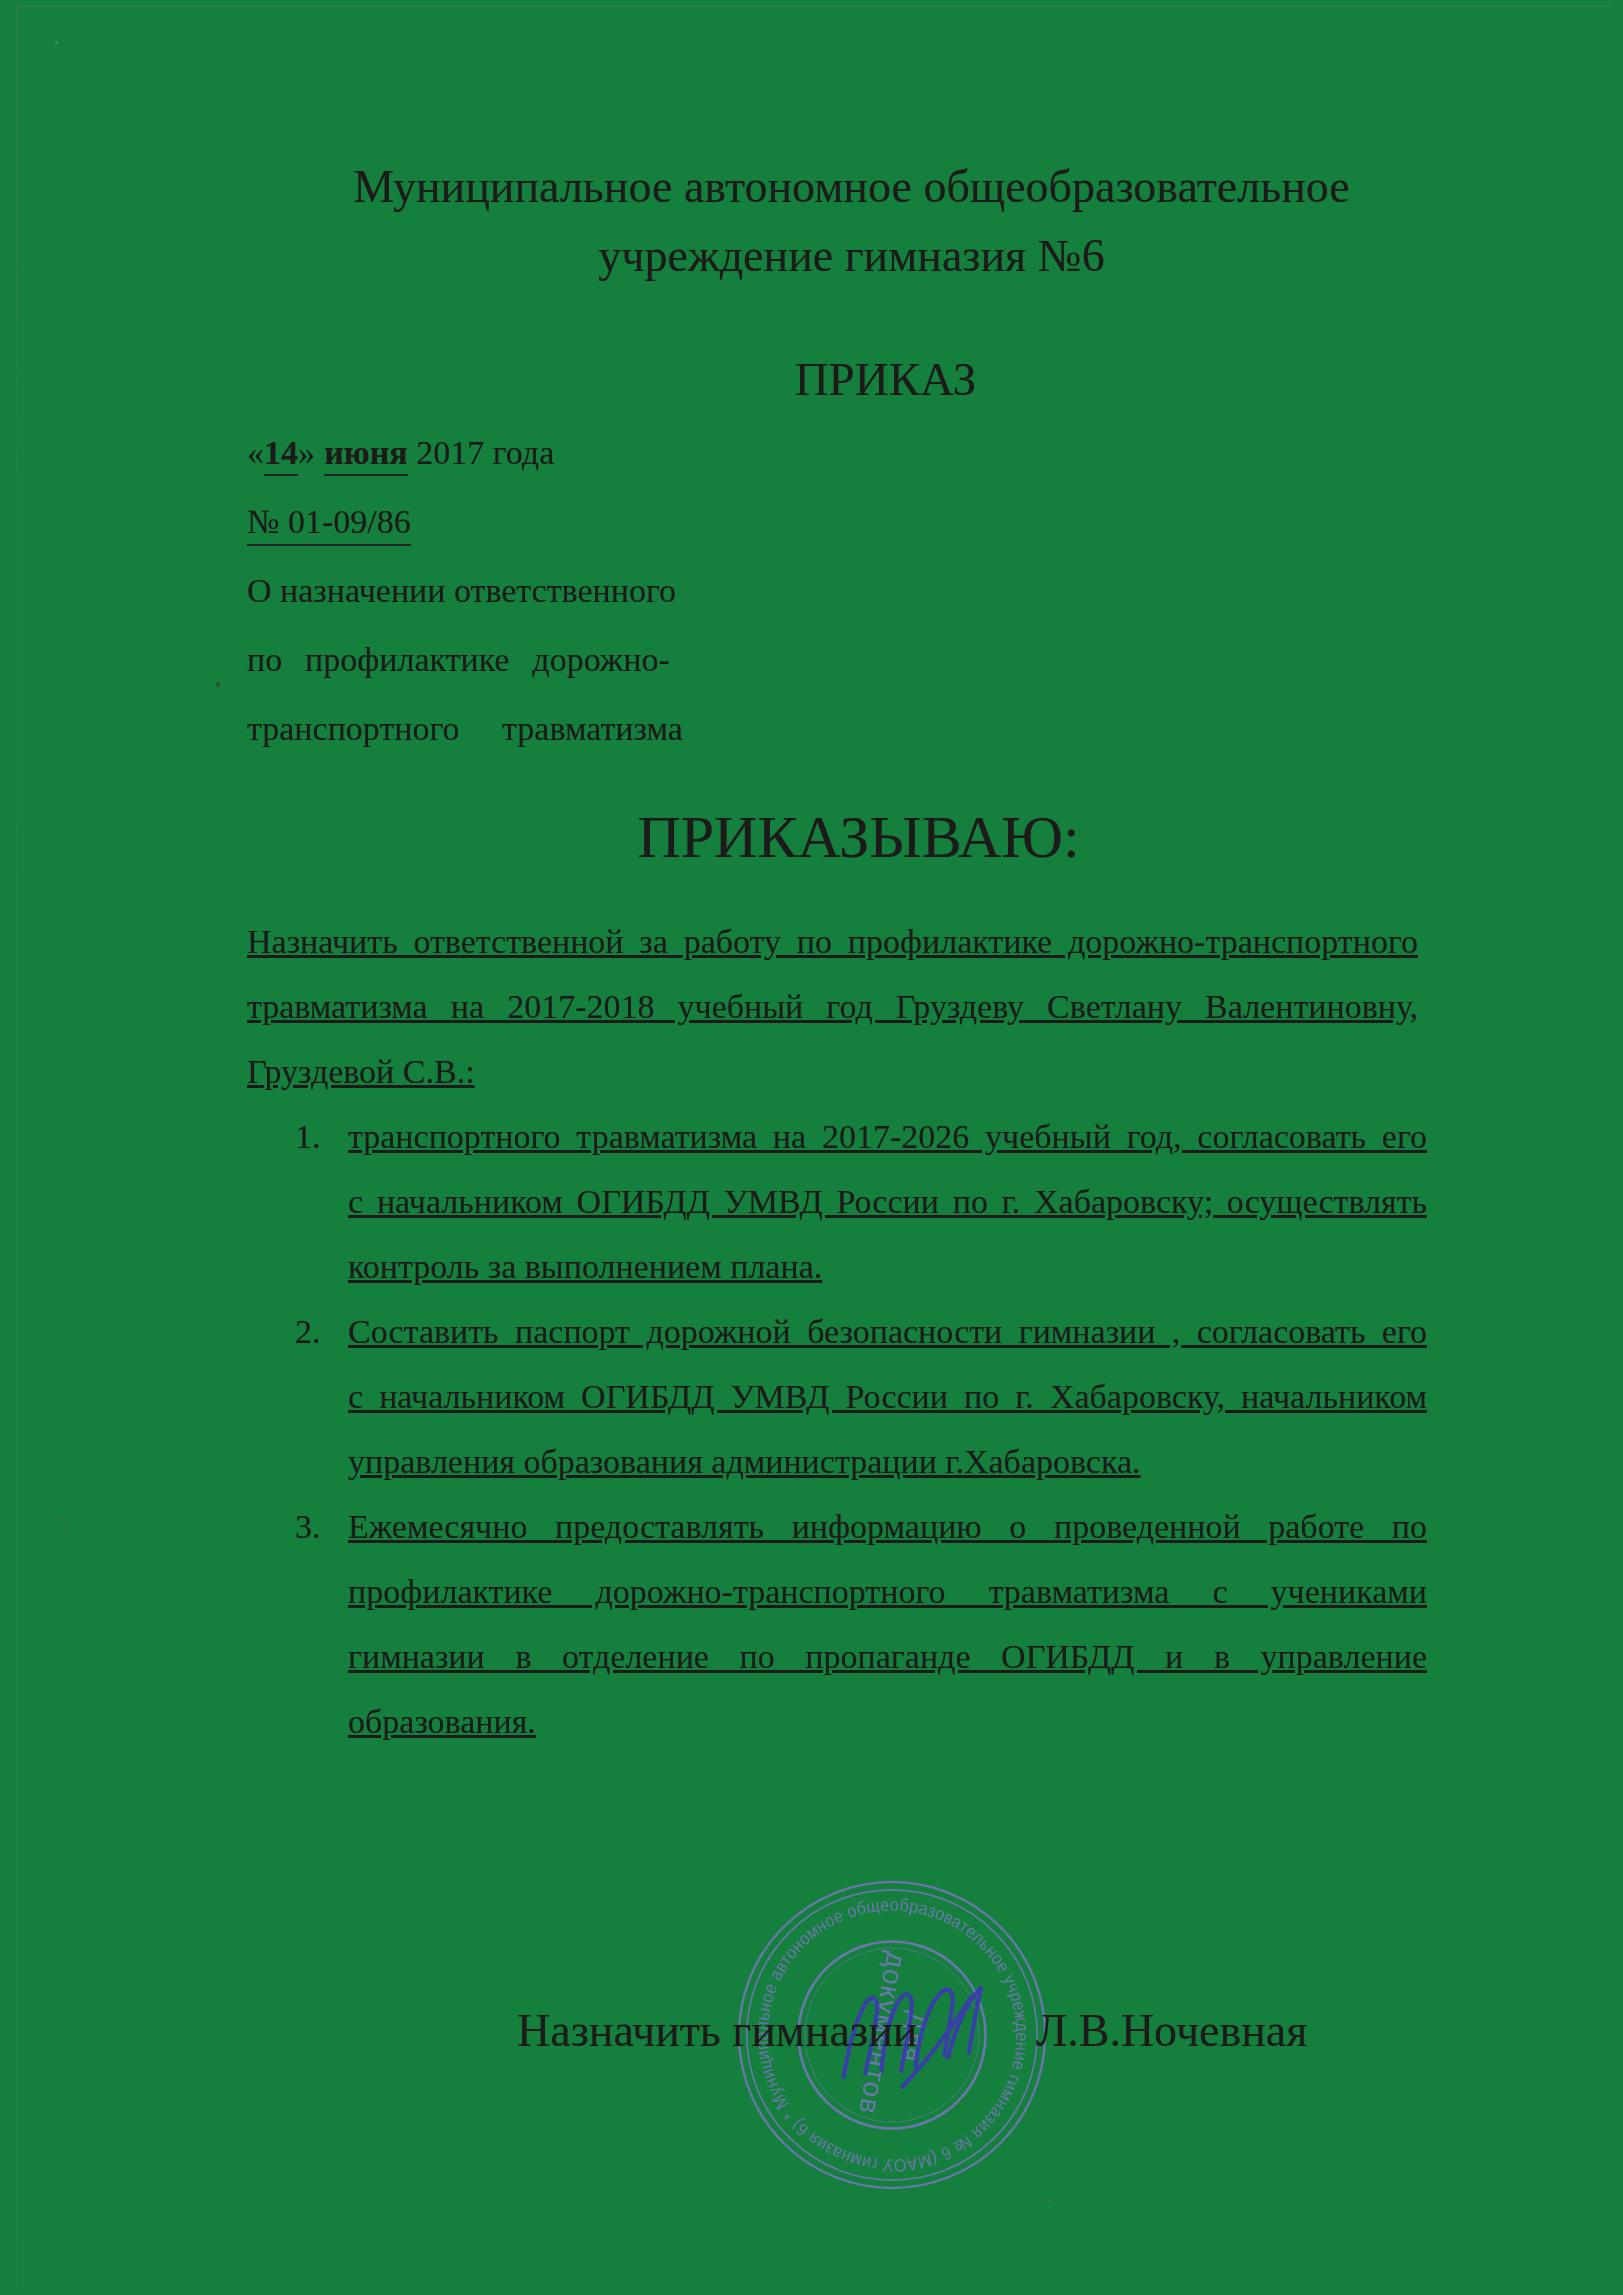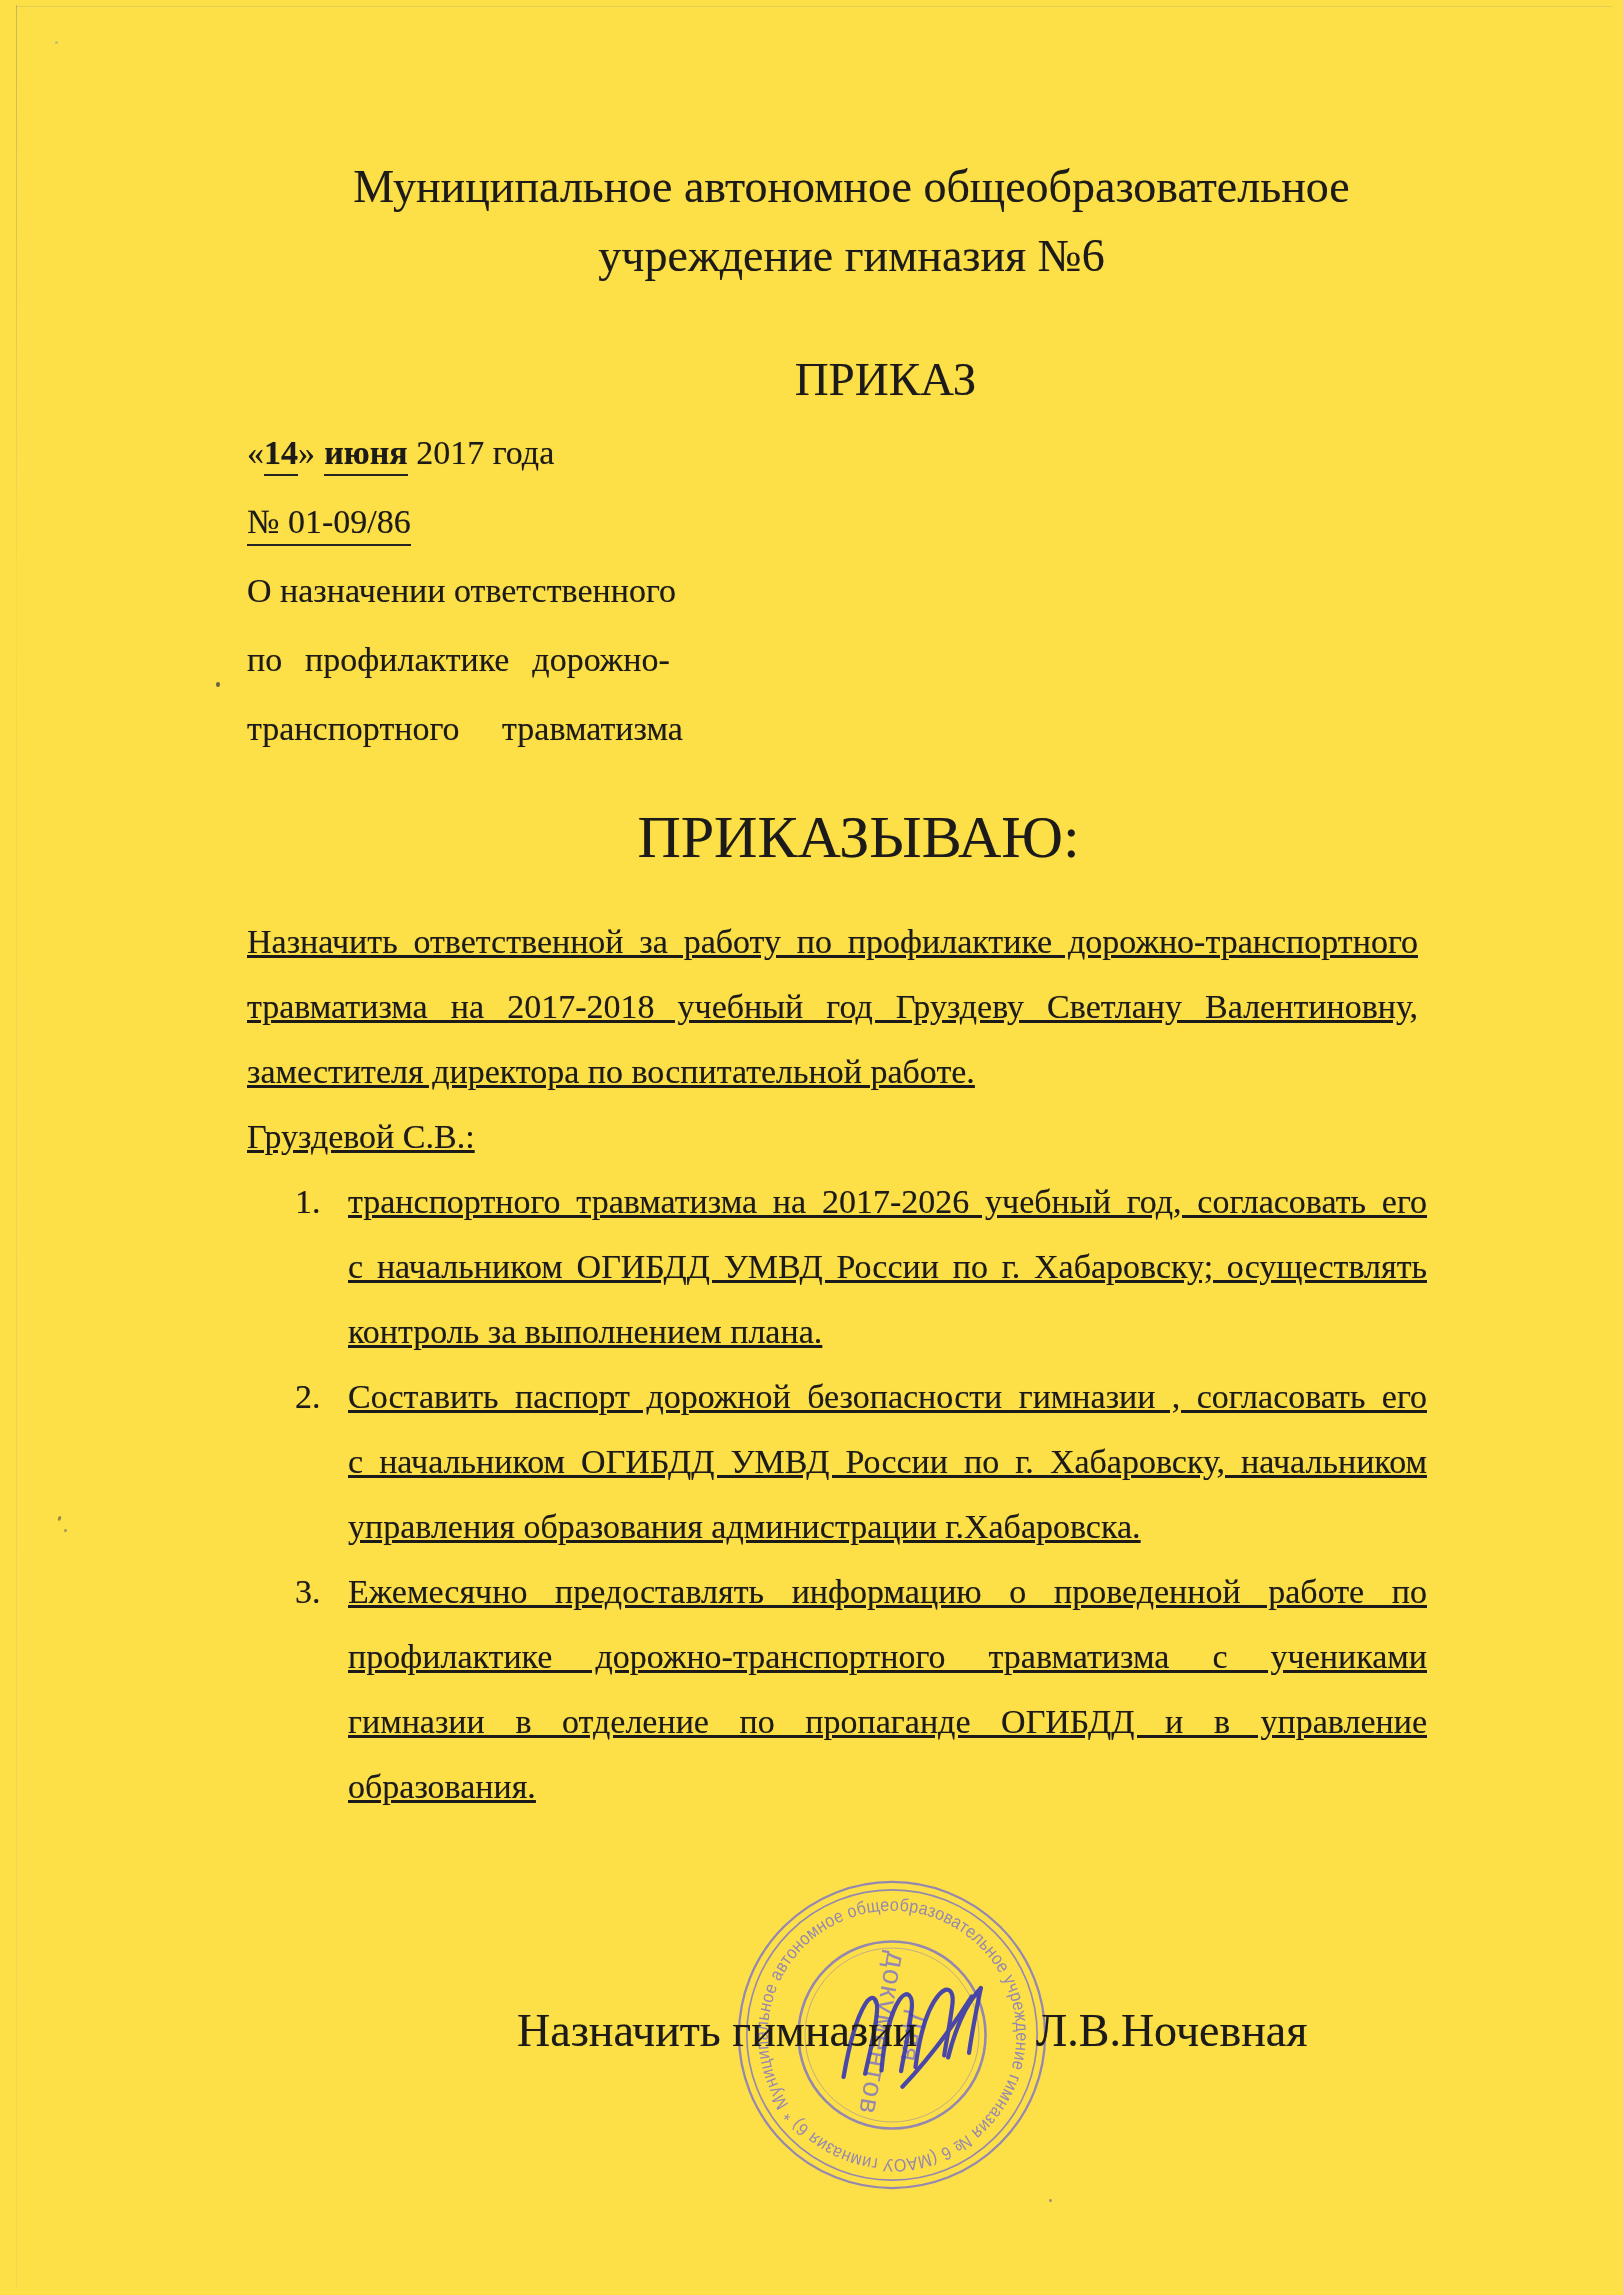--- a/index.html
+++ b/index.html
@@ -1,18 +1,18 @@
 <!DOCTYPE html>
 <html style="font-size:10.5px"><head>
 <meta charset="utf-8">
 <style>
   html,body{margin:0;padding:0;background:#e8e8e4;}
   .page{
     position:relative; width:1623px; height:2295px; overflow:hidden;
-    background:#fde047;
+    background:#15803d;
     font-family:"Liberation Serif","DejaVu Serif",serif;
     color:#1c1b19;
   }
   .txt{ text-shadow:0 0 0.7px rgba(30,30,30,.45); }
   .abs{ position:absolute; }
   .center-line{ position:absolute; width:1171px; text-align:center; white-space:nowrap; }
   .header-block{ left:266px; top:152px; font-size:46px; line-height:69px; }
   .order-title{ left:300px; top:351px; font-size:47px; line-height:1.2; }
   .resolution-line{ left:273px; top:801px; font-size:60px; line-height:1.2; }
   .meta-block{ left:247px; top:418px; font-size:34px; line-height:69px; white-space:nowrap; }
@@ -73,21 +73,20 @@
     <div>О назначении ответственного</div>
     <div class="subject-ws1">по профилактике дорожно-</div>
     <div class="subject-ws2">транспортного травматизма</div>
   </div>
 
   <div class="center-line resolution-line txt abs">ПРИКАЗЫВАЮ:</div>
 
   <div class="body-block txt abs">
     <div class="line jline">Назначить ответственной за работу по профилактике дорожно-транспортного</div>
     <div class="line jline">травматизма на 2017-2018 учебный год Груздеву Светлану Валентиновну,</div>
-    <div class="line">заместителя директора по воспитательной работе.</div>
     <div class="line">Груздевой С.В.:</div>
 
     <div class="item">
       <span class="item-num">1.</span>
       <div class="line jline">транспортного травматизма на 2017-2026  учебный год, согласовать его</div>
       <div class="line jline">с начальником ОГИБДД УМВД России по г. Хабаровску; осуществлять</div>
       <div class="line">контроль за выполнением плана.</div>
     </div>
 
     <div class="item">

